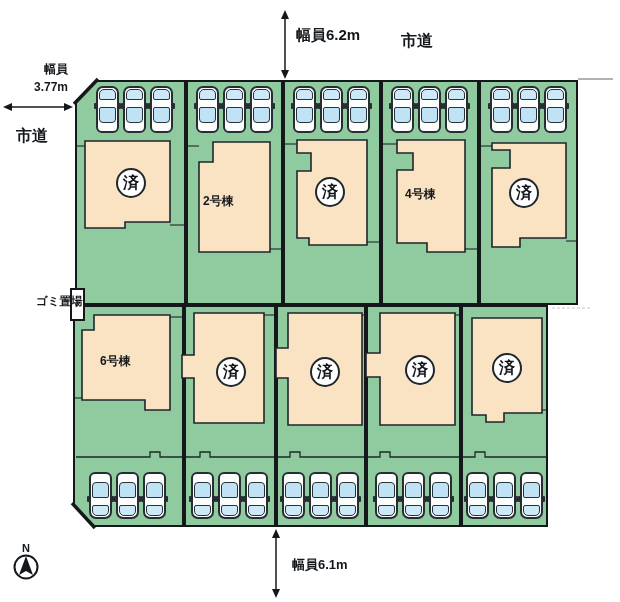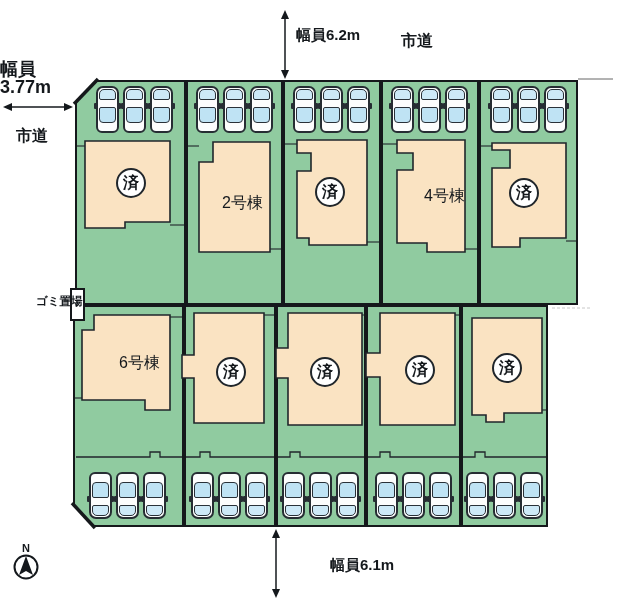--- a/index.html
+++ b/index.html
@@ -16,21 +16,21 @@
        border:1px solid #2a3138;border-radius:5px 5px 2px 2px;}
   .car .w2{position:absolute;top:19px;left:1px;right:1px;height:14px;background:#bfe3f4;
        border:1px solid #2a3138;border-radius:2px 2px 4px 4px;}
   .car::before,.car::after{content:"";position:absolute;top:15px;width:3px;height:6px;
        background:#262d33;border-radius:1px;}
   .car::before{left:-4px;}.car::after{right:-4px;}
   .car.flip{transform:scaleY(-1);}
   .sold-badge{position:absolute;width:30px;height:30px;border:2px solid #20262b;border-radius:50%;
        background:#ffffff;box-sizing:border-box;text-align:center;line-height:26px;
        font-size:16px;font-weight:bold;z-index:5;}
-  .name-label{position:absolute;width:60px;text-align:right;font-size:16px;font-weight:normal;
+  .name-label{position:absolute;width:60px;text-align:left;font-size:12px;font-weight:bold;
        z-index:5;letter-spacing:0px;}
   .ann{position:absolute;font-weight:bold;z-index:6;}
   .garbage-box{position:absolute;left:70px;top:288px;width:15px;height:33px;background:#ffffff;
        border:2px solid #15181b;box-sizing:border-box;z-index:6;}
 </style>
 </head>
 <body>
 
 <div id="canvas">
 
@@ -251,23 +251,23 @@
   <div class="sold-badge" style="left:509px;top:178px;">済</div>
   <div class="sold-badge" style="left:216px;top:357px;">済</div>
   <div class="sold-badge" style="left:310px;top:357px;">済</div>
   <div class="sold-badge" style="left:405px;top:355px;">済</div>
   <div class="sold-badge" style="left:492px;top:353px;">済</div>
 
   <div class="name-label" style="left:203px;top:193px;">2号棟</div>
   <div class="name-label" style="left:405px;top:186px;">4号棟</div>
   <div class="name-label" style="left:100px;top:353px;">6号棟</div>
 
-  <div class="ann" style="left:0;top:60px;width:60px;text-align:left;font-size:18px;line-height:18px;">
+  <div class="ann" style="left:8px;top:60px;width:60px;text-align:right;font-size:12px;line-height:18px;">
     <div>幅員</div>
     <div>3.77m</div>
   </div>
   <div class="ann" style="left:16px;top:126px;font-size:16px;">市道</div>
   <div class="ann" style="left:296px;top:26px;font-size:15px;">幅員6.2m</div>
   <div class="ann" style="left:401px;top:31px;font-size:16px;">市道</div>
-  <div class="ann" style="left:292px;top:556px;font-size:15px;margin-left:38px;">幅員6.1m</div>
+  <div class="ann" style="left:292px;top:556px;font-size:13px;">幅員6.1m</div>
   <div class="ann" style="left:36px;top:294px;font-size:11.5px;">ゴミ置場</div>
 
 </div>
 
 </body></html>

